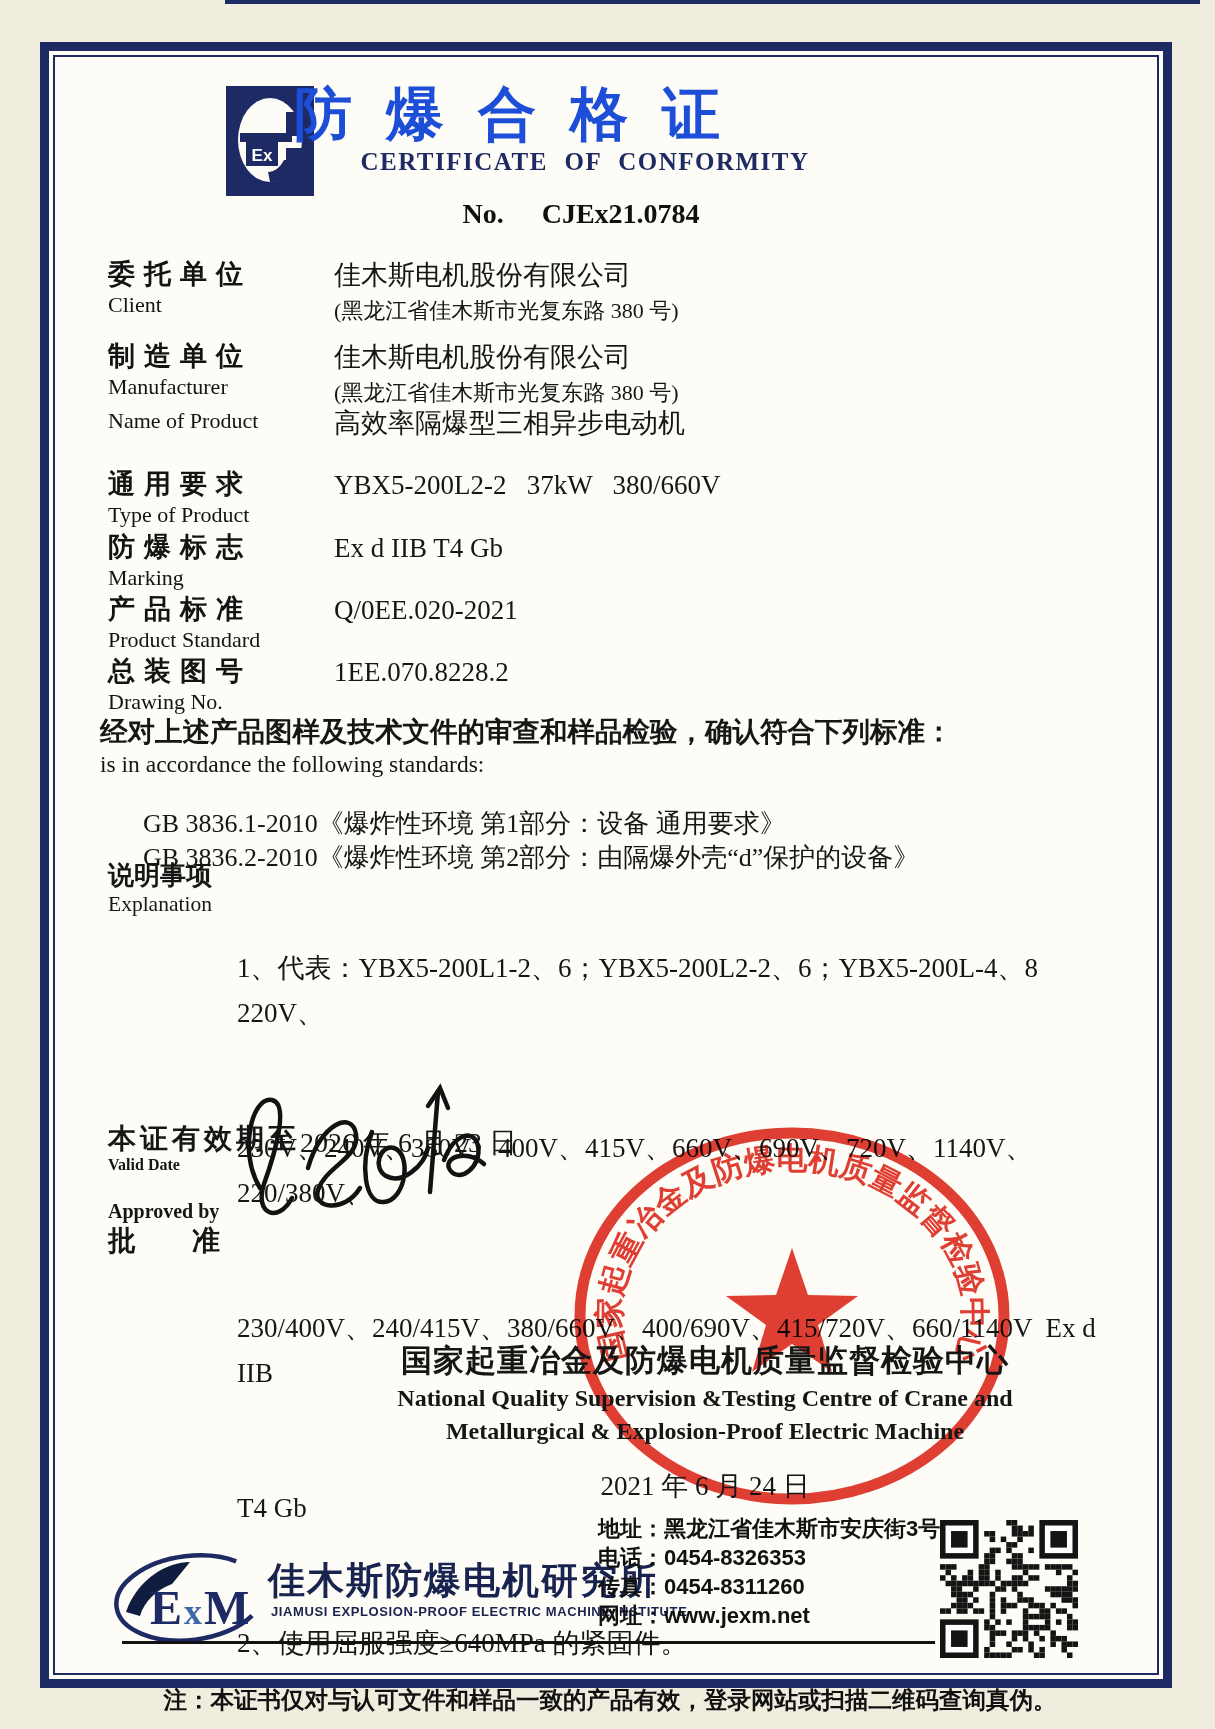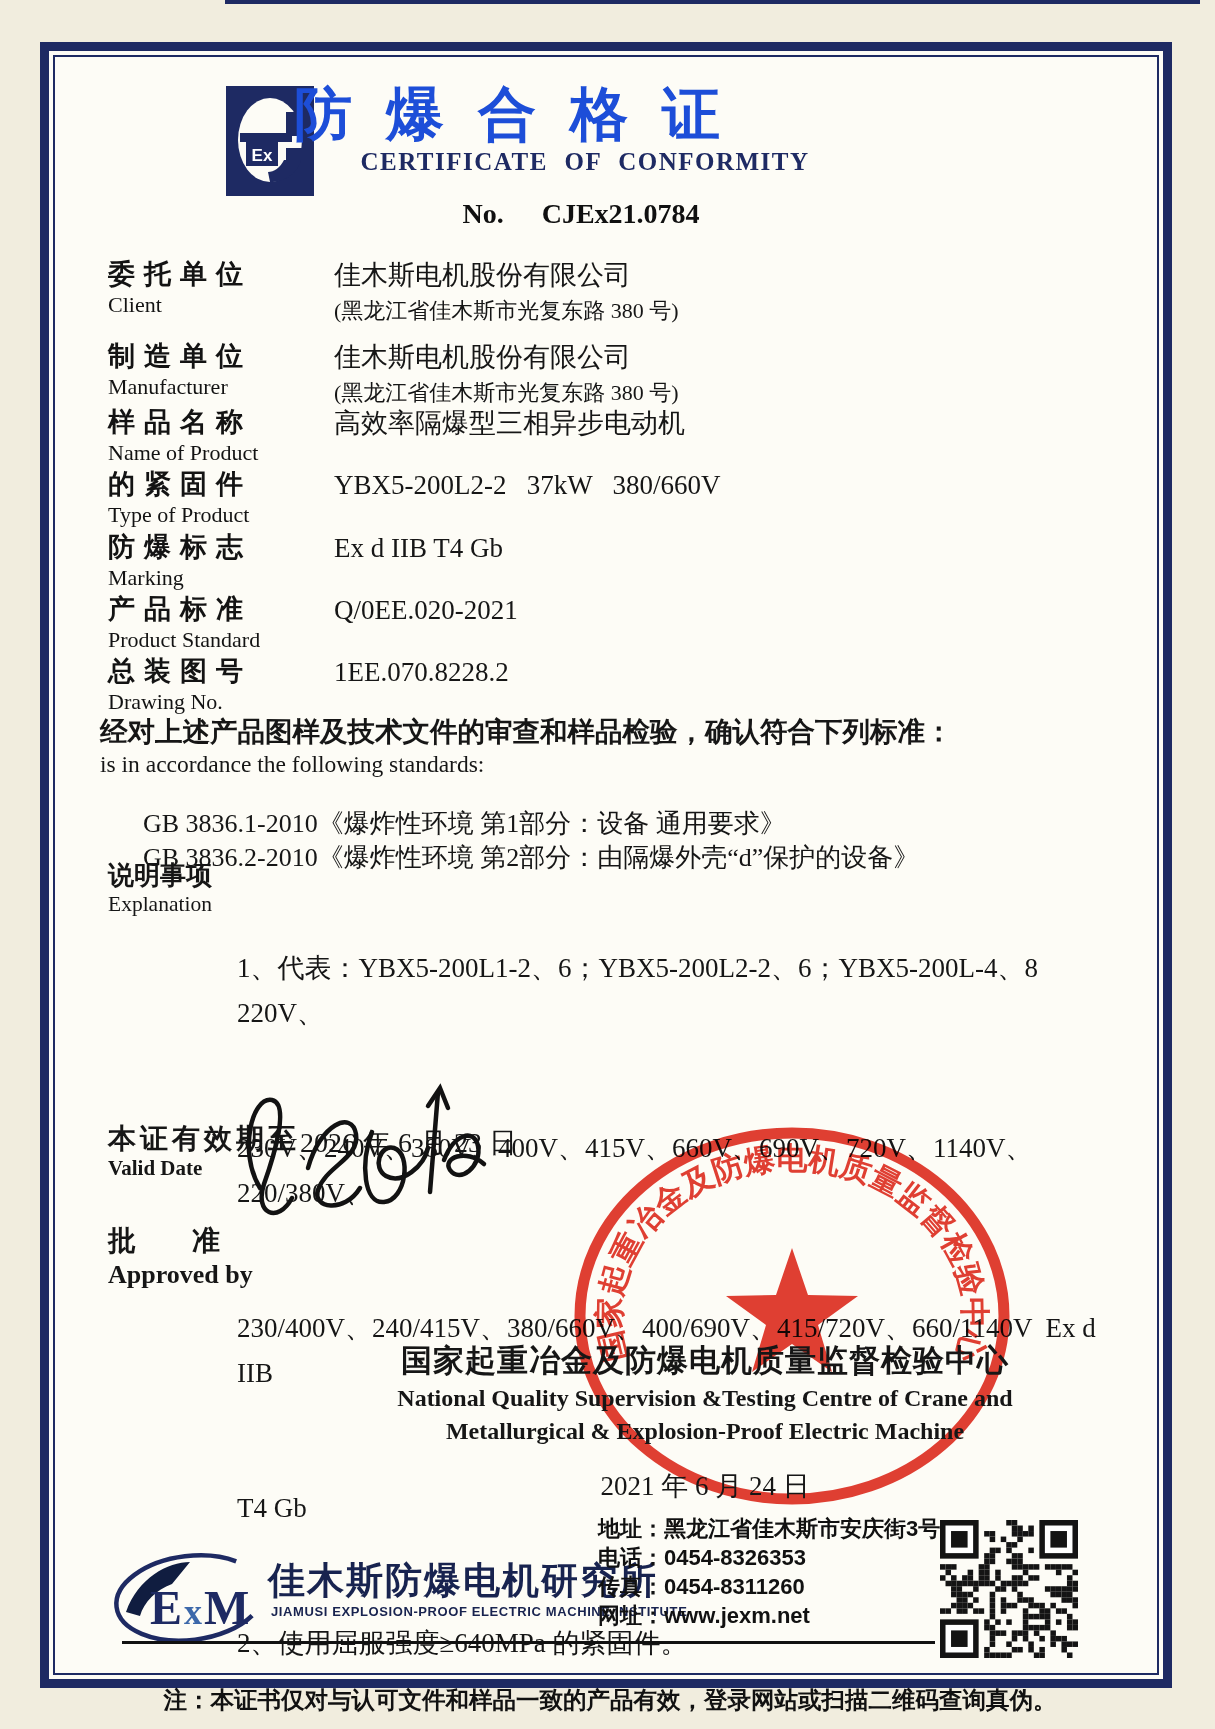--- a/index.html
+++ b/index.html
@@ -57,25 +57,25 @@
 
   
   .expl-label-zh{left:108px;top:858px;font-size:26px;font-weight:bold;
     font-family:"Liberation Sans","DejaVu Sans",sans-serif;}
   .expl-label-en{left:108px;top:892px;font-size:21.5px;}
   .expl-text{left:237px;top:856px;width:890px;font-size:27px;line-height:45px;white-space:pre-wrap;}
 
   
   .valid-zh{left:108px;top:1120px;font-size:28px;font-weight:bold;letter-spacing:4px;
     font-family:"Liberation Sans","DejaVu Sans",sans-serif;}
-  .valid-en{left:108px;top:1156px;font-size:21px;font-weight:bold;}
+  .valid-en{left:108px;top:1156px;font-size:16px;font-weight:bold;}
   .valid-value{left:300px;top:1124px;font-size:28px;}
   .appr-zh{left:108px;top:1222px;font-size:28px;font-weight:bold;
     font-family:"Liberation Sans","DejaVu Sans",sans-serif;}
-  .appr-en{left:108px;top:1260px;font-size:26px;font-weight:bold;}
+  .appr-en{left:108px;top:1200px;font-size:20px;font-weight:bold;}
   .signature{left:222px;top:1068px;}
 
   
   .stamp{left:572px;top:1126px;mix-blend-mode:multiply;opacity:.9;}
 
   
   .issuer{left:380px;top:1340px;width:650px;text-align:center;}
   .issuer-zh{font-size:31px;font-weight:bold;letter-spacing:1px;
     font-family:"Liberation Sans","DejaVu Sans",sans-serif;}
   .issuer-en{font-size:24px;font-weight:bold;line-height:33px;}
@@ -132,26 +132,25 @@
     <div class="row-value">佳木斯电机股份有限公司</div>
     <div class="row-note">(黑龙江省佳木斯市光复东路 380 号)</div>
   </div>
   <div class="row" style="top:330px;">
     <div class="zh-label">制造单位</div>
     <div class="en-label">Manufacturer</div>
     <div class="row-value">佳木斯电机股份有限公司</div>
     <div class="row-note">(黑龙江省佳木斯市光复东路 380 号)</div>
   </div>
   <div class="row" style="top:396px;">
-    <div class="zh-label">样品名称</div>
     <div class="en-label">Name of Product</div>
     <div class="row-value">高效率隔爆型三相异步电动机</div>
   </div>
   <div class="row" style="top:458px;">
-    <div class="zh-label">的紧固件</div>
+    <div class="zh-label">通用要求</div>
     <div class="en-label">Type of Product</div>
     <div class="row-value">YBX5-200L2-2   37kW   380/660V</div>
   </div>
   <div class="row" style="top:521px;">
     <div class="zh-label">防爆标志</div>
     <div class="en-label">Marking</div>
     <div class="row-value">Ex d IIB T4 Gb</div>
   </div>
   <div class="row" style="top:583px;">
     <div class="zh-label">产品标准</div>

